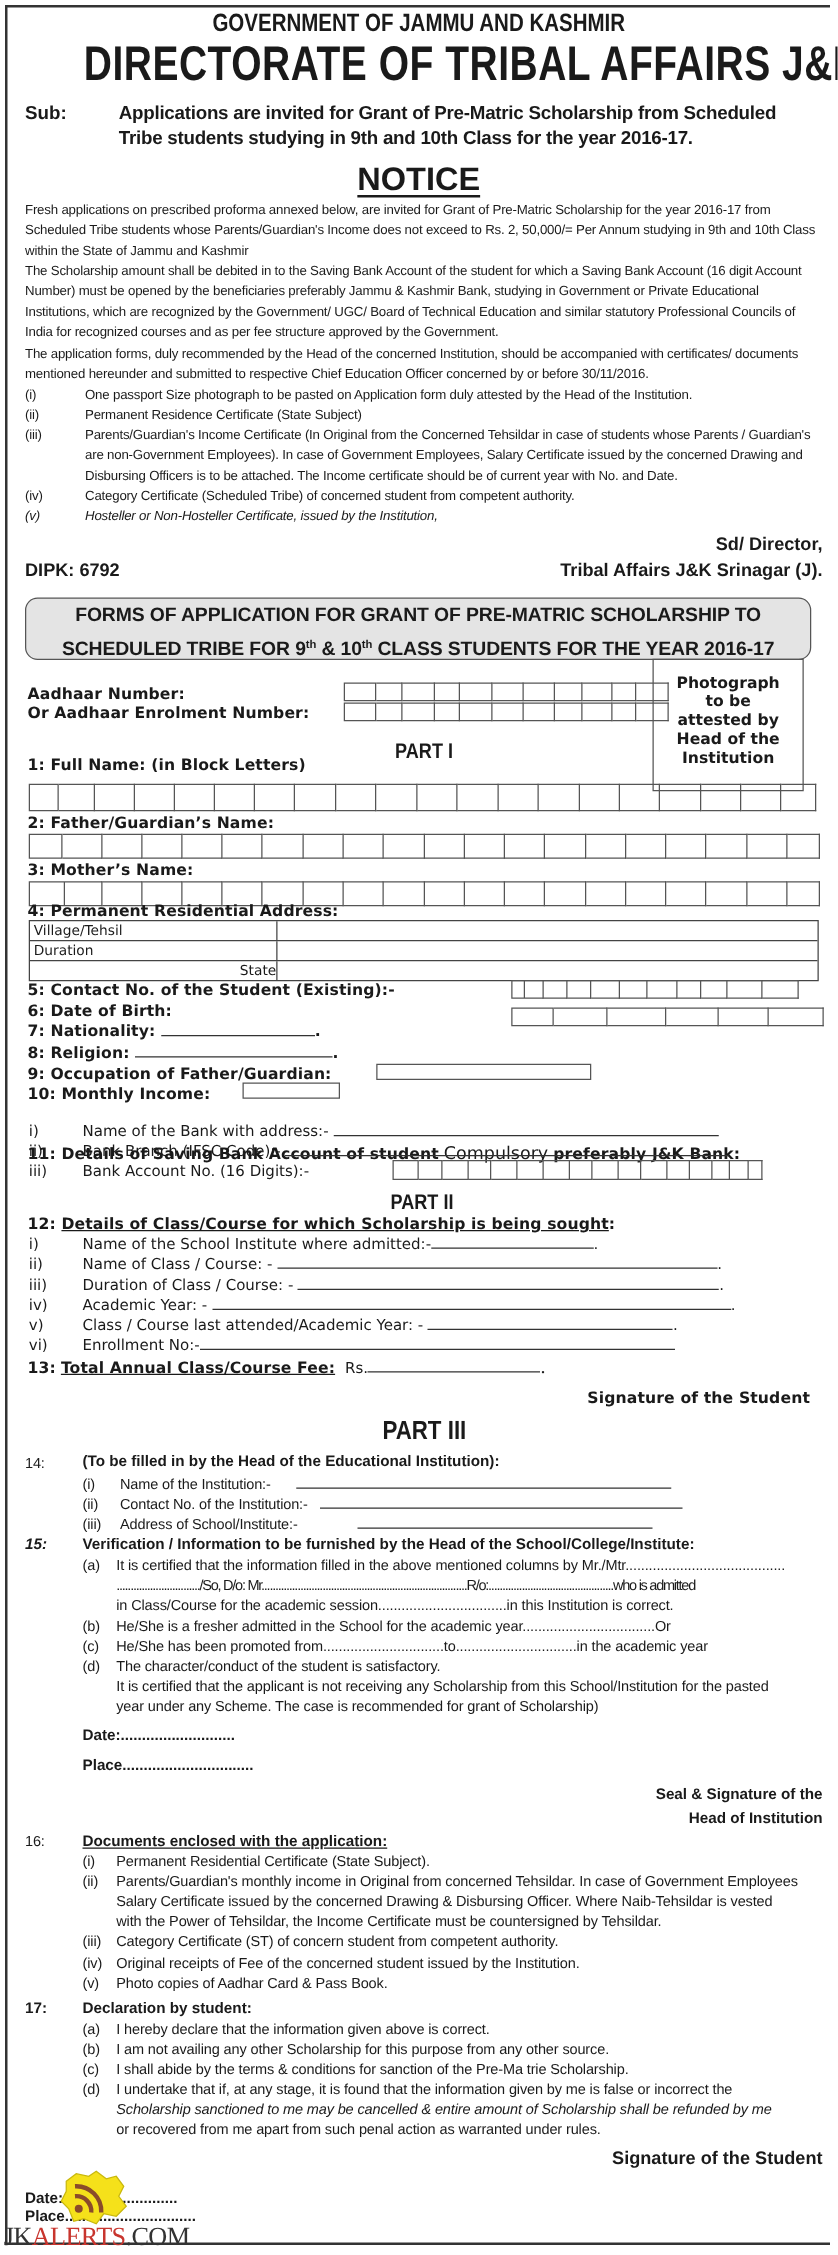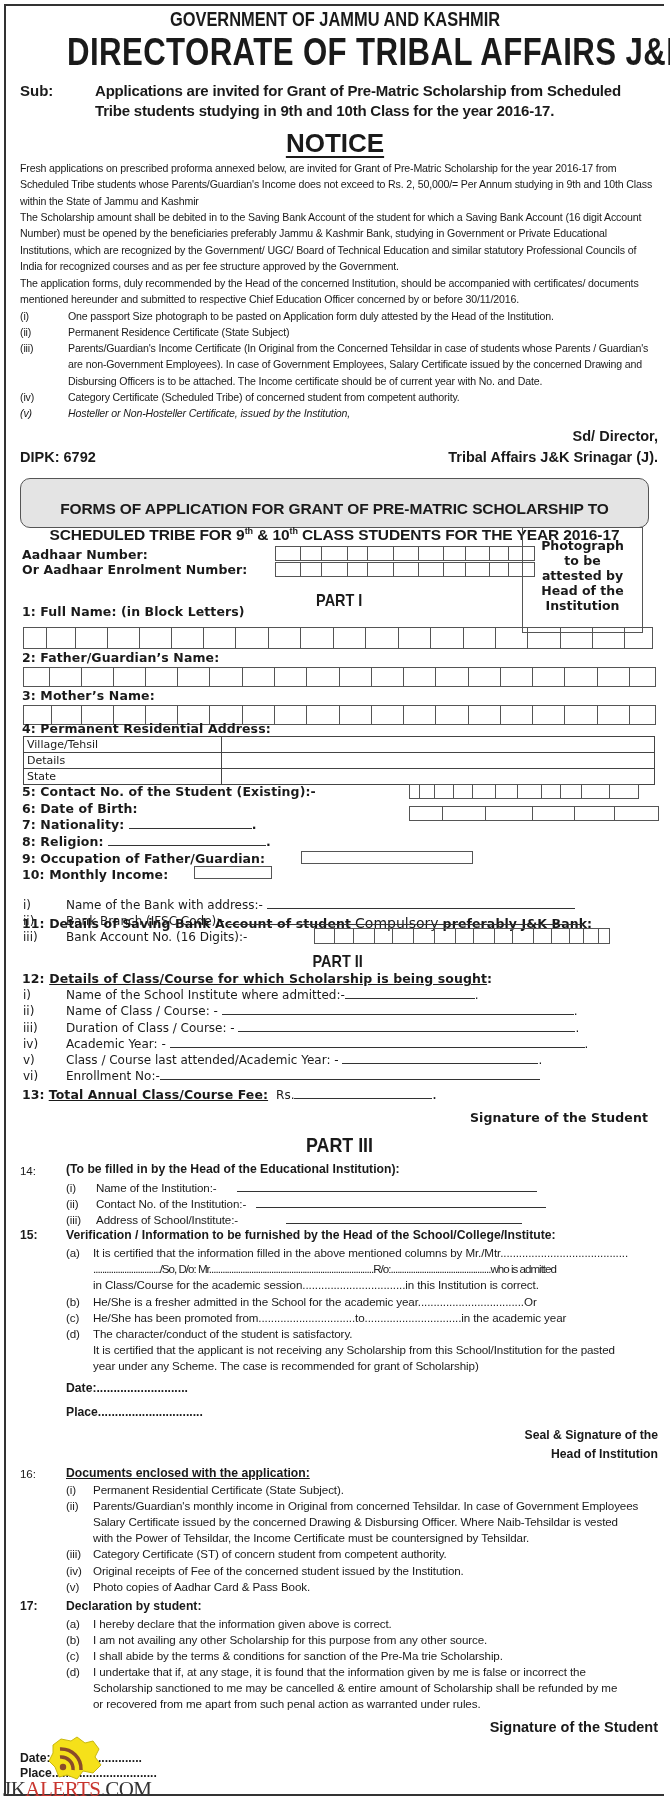--- a/index.html
+++ b/index.html
@@ -6,32 +6,32 @@
   body { width: 670px; height: 1804px; position: relative; overflow: hidden; color: #1a1a1a; }
   .frame { position: absolute; left: 4px; top: 4px; width: 660px; height: 1792px; border: 2px solid #333; border-right: none; box-sizing: border-box; }
   .abs { position: absolute; white-space: nowrap; }
   .hdr1 { left: 0; width: 670px; text-align: center; top: 8px; font: bold 20px "Liberation Sans", sans-serif; transform: scaleX(0.82); letter-spacing: 0; }
   .hdr2 { left: 0; width: 670px; text-align: center; top: 30px; font: bold 39px "Liberation Sans", sans-serif; transform: scaleX(0.80); letter-spacing: 0.5px; }
   .sub { font: bold 15px "Liberation Sans", sans-serif; }
   .notice { left: 0; width: 670px; text-align: center; top: 128px; font: bold 26px "Liberation Sans", sans-serif; }
   .notice span { text-decoration: underline; text-decoration-thickness: 2px; text-underline-offset: 4px; }
   .para { left: 20px; width: 640px; white-space: normal; font: 10.6px "Liberation Sans", sans-serif; line-height: 16.3px; letter-spacing: -0.15px; }
   .num { display: inline-block; width: 48px; }
-  .banner { left: 20px; top: 478px; width: 629px; height: 50px; background: #e4e4e4; border: 1.5px solid #555; border-radius: 10px; box-sizing: border-box; text-align: center; font: bold 15.5px "Liberation Sans", sans-serif; line-height: 23px; padding-top: 18px; letter-spacing: -0.1px; }
+  .banner { left: 20px; top: 478px; width: 629px; height: 50px; background: #e4e4e4; border: 1.5px solid #555; border-radius: 10px; box-sizing: border-box; text-align: center; font: bold 15.5px "Liberation Sans", sans-serif; line-height: 23px; padding-top: 2px; letter-spacing: -0.1px; }
   .banner sup { font-size: 9px; }
   .grid { display: flex; position: absolute; }
   .grid div { border: 1px solid #555; border-left: none; box-sizing: border-box; }
   .grid div:first-child { border-left: 1px solid #555; }
   .fl { font: bold 12.5px "DejaVu Sans", sans-serif; letter-spacing: 0.1px; }
   .fn { font: 12px "DejaVu Sans", sans-serif; }
   .part { font: bold 17px "Liberation Sans", sans-serif; transform: scaleX(0.85); }
   .photo { left: 522px; top: 527px; width: 121px; height: 106px; border: 1px solid #555; text-align: center; font: bold 12.5px "DejaVu Sans", sans-serif; line-height: 15px; padding-top: 10px; box-sizing: border-box; }
   .addr { left: 23px; top: 736px; width: 630px; border: 1px solid #444; }
   .addr-row { display: flex; height: 15px; border-bottom: 1px solid #444; }
-  .addr-row:last-child { border-bottom: none; }
+  .addr-row:last-child { border-bottom: none; text-align: right; }
   .addr-row .k { width: 194px; border-right: 1px solid #444; font: 11px "DejaVu Sans", sans-serif; padding-left: 3px; line-height: 15px; }
   .box { position: absolute; border: 1px solid #555; box-sizing: border-box; }
   .line { display: inline-block; border-bottom: 1px solid #333; vertical-align: baseline; }
   .u { text-decoration: underline; }
   .p3 { font: 11.6px "Liberation Sans", sans-serif; line-height: 16.4px; letter-spacing: -0.1px; }
   .p3b { font: bold 12.2px "Liberation Sans", sans-serif; }
   .sig { font: bold 14.5px "Liberation Sans", sans-serif; }
   .dots { letter-spacing: -1px; }
   .wm { left: 3px; top: 1777px; font: 21px "Liberation Serif", serif; letter-spacing: -0.5px; }
   .map { left: 47px; top: 1735px; width: 56px; height: 46px; }
@@ -177,21 +177,21 @@
     <div style="width:32px"></div>
     <div style="width:26px"></div>
 </div>
 <div class="abs fl" style="left:22px;top:721px;">4: Permanent Residential Address:</div>
 <div class="abs addr">
   <div class="addr-row">
       <div class="k">Village/Tehsil</div>
       <div></div>
     </div>
   <div class="addr-row">
-      <div class="k">Details</div>
+      <div class="k">Duration</div>
       <div></div>
     </div>
   <div class="addr-row">
       <div class="k">State</div>
       <div></div>
     </div>
 </div>
 
 <div class="abs fl" style="left:22px;top:784px;">5: Contact No. of the Student (Existing):-</div>
 <div class="grid" style="left:409px;top:784px;height:15px;">
@@ -257,21 +257,21 @@
 <div class="abs" style="left:22px;top:1085px;"><span class="fl">13:</span> <span class="fl u">Total Annual Class/Course Fee:</span> &nbsp;<span class="fn">Rs.</span><span class="line" style="width:138px;"></span>.</div>
 <div class="abs fl" style="right:22px;top:1110px;">Signature of the Student</div>
 
 <div class="abs part" style="left:300px;top:1133px;font-size:21px;">PART III</div>
 <div class="abs p3" style="left:20px;top:1163px;">14:</div>
 <div class="abs p3b" style="left:66px;top:1162px;">(To be filled in by the Head of the Educational Institution):</div>
 <div class="abs p3" style="left:66px;top:1180px;"><span class="num" style="width:30px;">(i)</span><span>Name of the Institution:-</span><span class="line" style="width:300px;margin-left:20px;"></span></div>
 <div class="abs p3" style="left:66px;top:1196px;"><span class="num" style="width:30px;">(ii)</span><span>Contact No. of the Institution:-</span><span class="line" style="width:290px;margin-left:10px;"></span></div>
 <div class="abs p3" style="left:66px;top:1212px;"><span class="num" style="width:30px;">(iii)</span><span>Address of School/Institute:-</span><span class="line" style="width:236px;margin-left:48px;"></span></div>
 
-<div class="abs p3b" style="left:20px;top:1228px;">15:</div>
+<div class="abs p3b" style="left:20px;top:1228px;font-style:italic;">15:</div>
 <div class="abs p3b" style="left:66px;top:1228px;">Verification / Information to be furnished by the Head of the School/College/Institute:</div>
 <div class="abs p3" style="left:66px;top:1245px;"><span class="num" style="width:27px;">(a)</span><span>It is certified that the information filled in the above mentioned columns by Mr./Mtr.........................................</span></div>
 <div class="abs p3 dots" style="left:93px;top:1261px;">............................../So, D/o: Mr..........................................................................R/o:.............................................who is admitted</div>
 <div class="abs p3" style="left:93px;top:1277px;">in Class/Course for the academic session.................................in this Institution is correct.</div>
 <div class="abs p3" style="left:66px;top:1294px;"><span class="num" style="width:27px;">(b)</span><span>He/She is a fresher admitted in the School for the academic year..................................Or</span></div>
 <div class="abs p3" style="left:66px;top:1310px;"><span class="num" style="width:27px;">(c)</span><span>He/She has been promoted from...............................to...............................in the academic year</span></div>
 <div class="abs p3" style="left:66px;top:1326px;"><span class="num" style="width:27px;">(d)</span><span>The character/conduct of the student is satisfactory.</span></div>
 <div class="abs p3" style="left:93px;top:1342px;">It is certified that the applicant is not receiving any Scholarship from this School/Institution for the pasted</div>
 <div class="abs p3" style="left:93px;top:1358px;">year under any Scheme. The case is recommended for grant of Scholarship)</div>
 <div class="abs p3b" style="left:66px;top:1381px;">Date:...........................</div>
@@ -288,21 +288,21 @@
 <div class="abs p3" style="left:66px;top:1546px;"><span class="num" style="width:27px;">(iii)</span><span>Category Certificate (ST) of concern student from competent authority.</span></div>
 <div class="abs p3" style="left:66px;top:1563px;"><span class="num" style="width:27px;">(iv)</span><span>Original receipts of Fee of the concerned student issued by the Institution.</span></div>
 <div class="abs p3" style="left:66px;top:1579px;"><span class="num" style="width:27px;">(v)</span><span>Photo copies of Aadhar Card &amp; Pass Book.</span></div>
 
 <div class="abs p3b" style="left:20px;top:1599px;">17:</div>
 <div class="abs p3b" style="left:66px;top:1599px;">Declaration by student:</div>
 <div class="abs p3" style="left:66px;top:1616px;"><span class="num" style="width:27px;">(a)</span><span>I hereby declare that the information given above is correct.</span></div>
 <div class="abs p3" style="left:66px;top:1632px;"><span class="num" style="width:27px;">(b)</span><span>I am not availing any other Scholarship for this purpose from any other source.</span></div>
 <div class="abs p3" style="left:66px;top:1648px;"><span class="num" style="width:27px;">(c)</span><span>I shall abide by the terms &amp; conditions for sanction of the Pre-Ma trie Scholarship.</span></div>
 <div class="abs p3" style="left:66px;top:1664px;"><span class="num" style="width:27px;">(d)</span><span>I undertake that if, at any stage, it is found that the information given by me is false or incorrect the</span></div>
-<div class="abs p3" style="left:93px;top:1680px;">Scholarship sanctioned to me may be cancelled &amp; entire amount of Scholarship shall be refunded by me</div>
+<div class="abs p3" style="left:93px;top:1680px;font-style:italic;">Scholarship sanctioned to me may be cancelled &amp; entire amount of Scholarship shall be refunded by me</div>
 <div class="abs p3" style="left:93px;top:1696px;text-align:center;">or recovered from me apart from such penal action as warranted under rules.</div>
 
 <div class="abs sig" style="right:12px;top:1719px;">Signature of the Student</div>
 <div class="abs p3b" style="left:20px;top:1751px;">Date:...........................</div>
 <div class="abs p3b" style="left:20px;top:1766px;">Place...............................</div>
 
 <svg class="abs map" viewBox="0 0 56 46">
   <path d="M6 10 L14 4 L24 6 L30 2 L38 8 L46 6 L52 14 L48 22 L54 30 L46 38 L36 36 L30 44 L20 40 L12 42 L8 32 L2 26 L6 18 Z" fill="#f5e11a" stroke="#c9b80e" stroke-width="1"></path>
   <circle cx="16" cy="32" r="3.2" fill="#8a4b2a"></circle>
   <path d="M13 22 A12 12 0 0 1 26 35" stroke="#8a4b2a" stroke-width="3.5" fill="none"></path>

